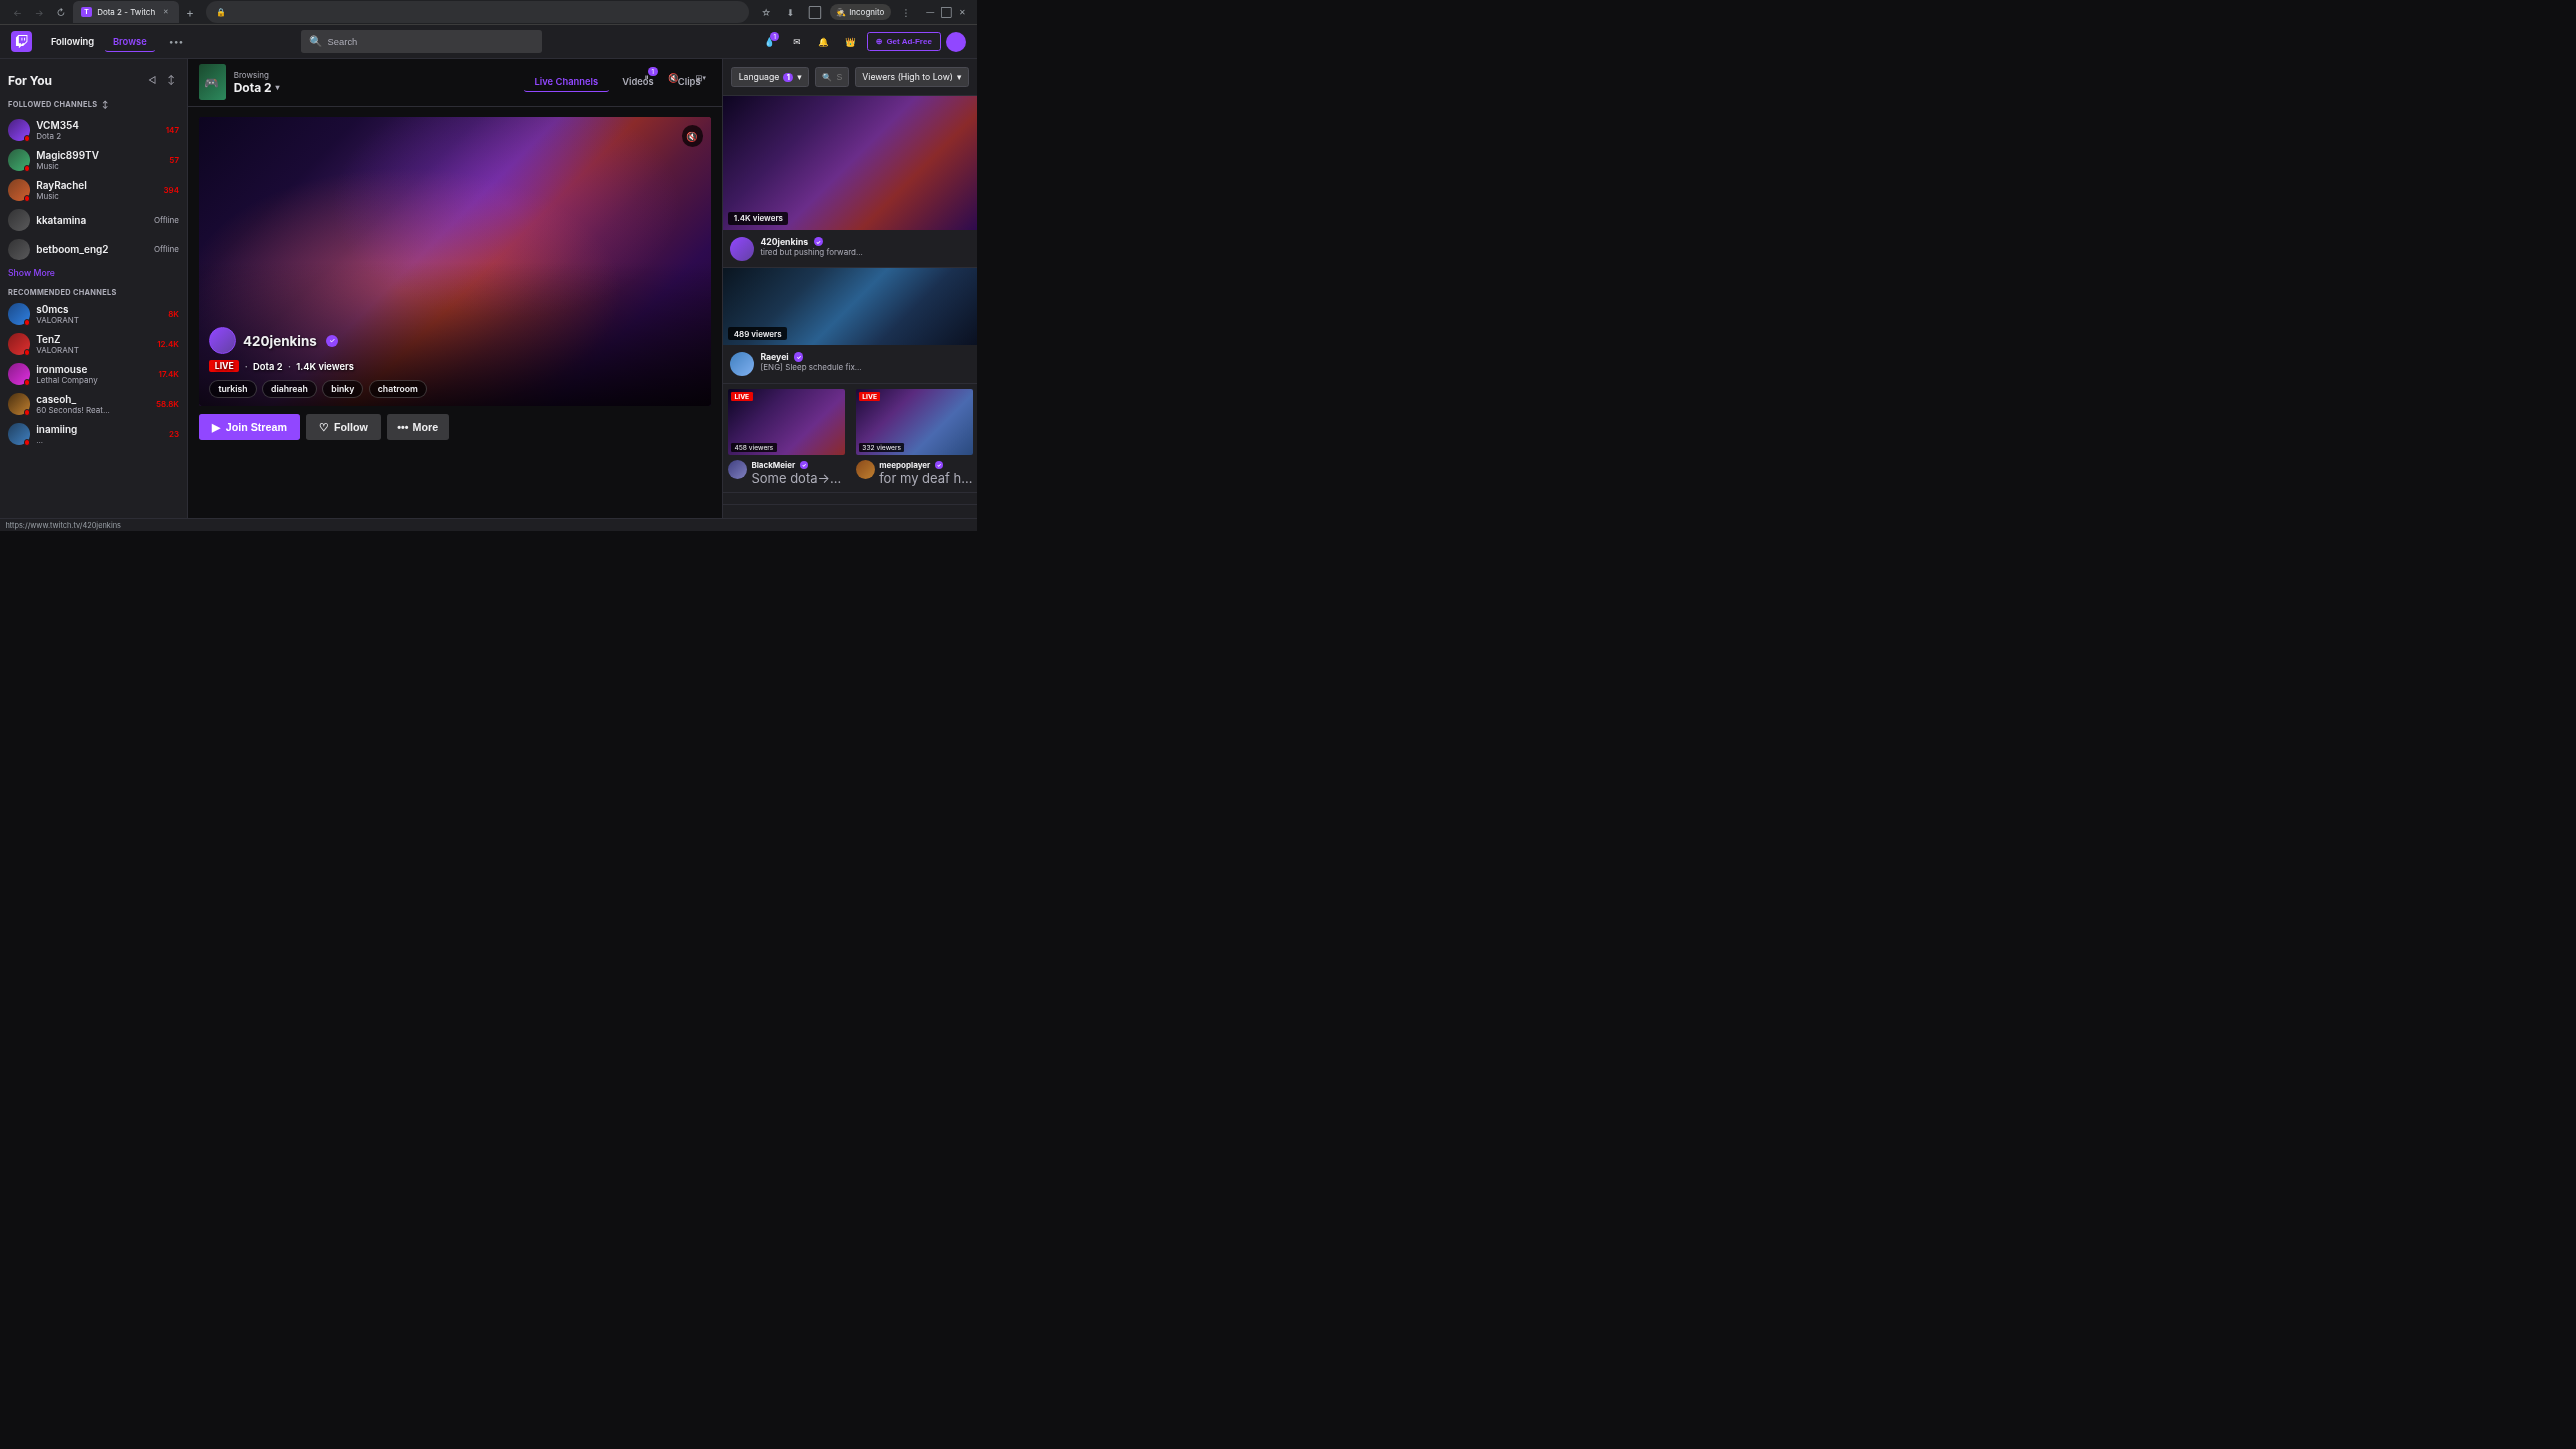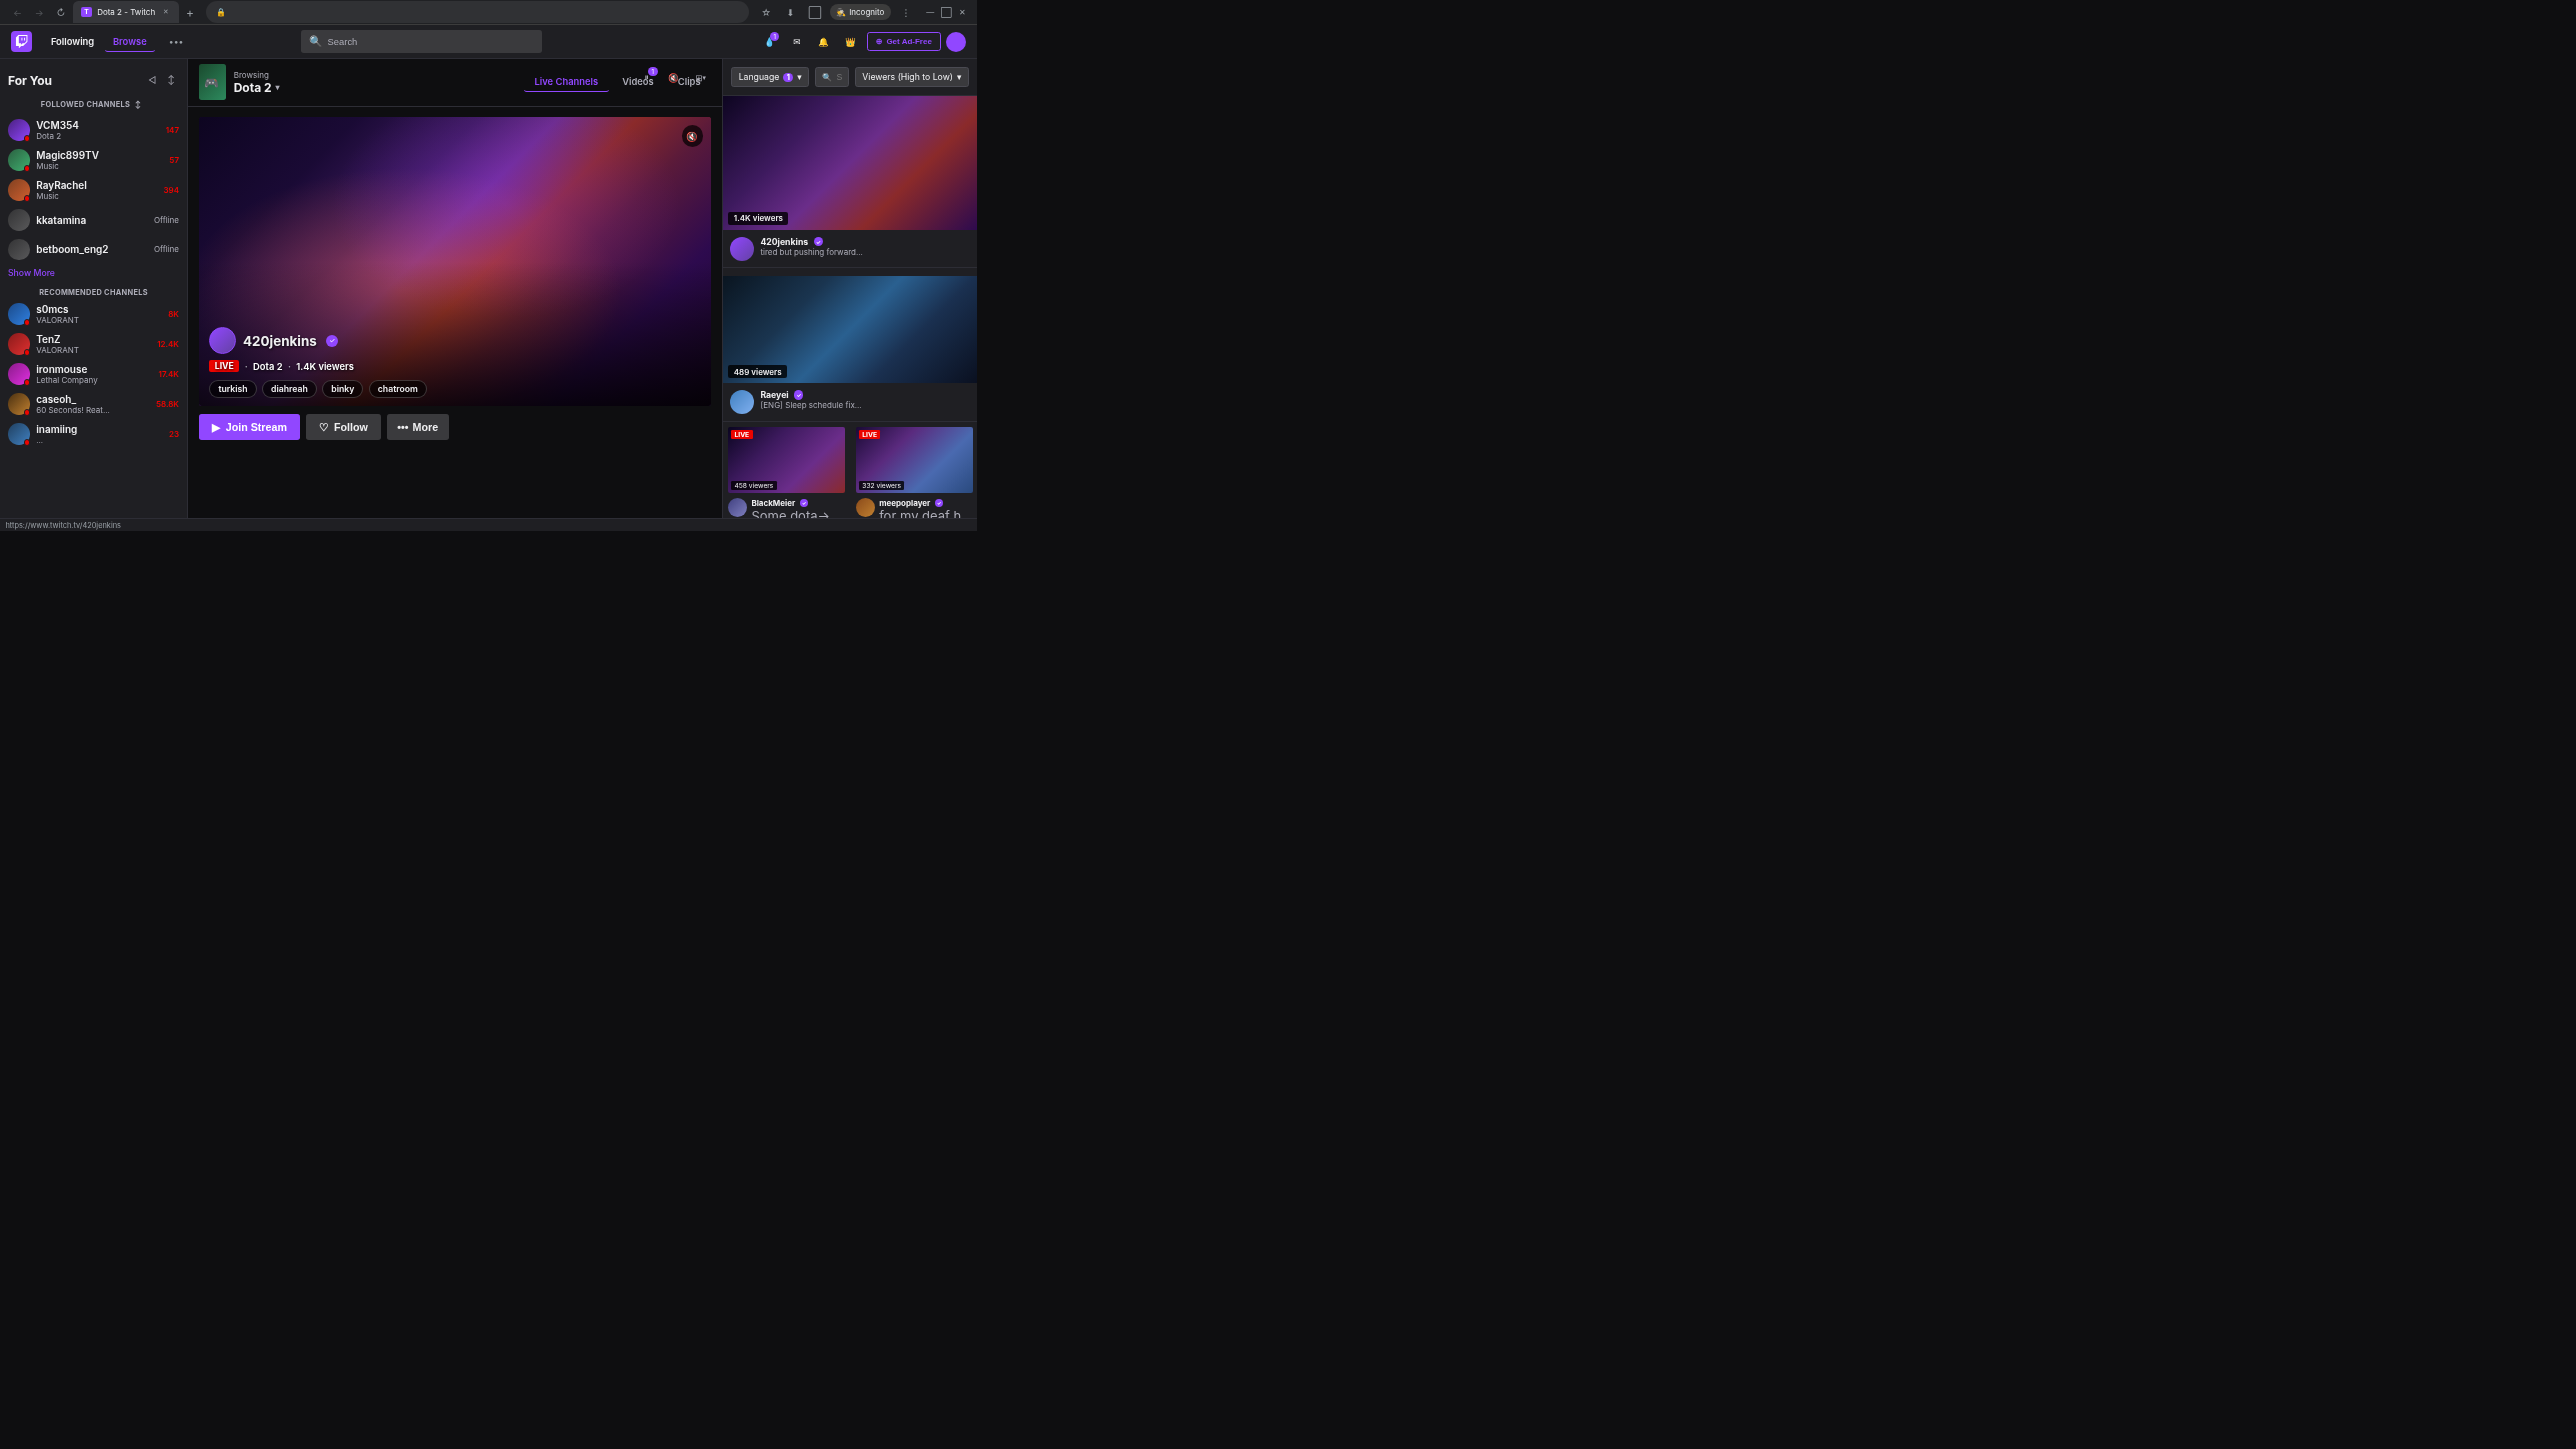--- a/index.html
+++ b/index.html
@@ -284,21 +284,21 @@
       border-right: 0.7px solid #2d2d35;
       overflow-y: auto;
       padding: 5.4px 0;
     }
     .sidebar::-webkit-scrollbar { width: 4px; }
     .sidebar::-webkit-scrollbar-thumb { background: #3a3a3d; border-radius: 2px; }
 
     .sidebar-section-header {
       display: flex;
       align-items: center;
-      justify-content: center;
+      justify-content: flex-start;
       padding: 5.4px 8px 2.7px;
       font-size: 7.4px;
       font-weight: 700;
       color: #adadb8;
       text-transform: uppercase;
       letter-spacing: 0.3px;
     }
     .sidebar-section-actions {
       display: flex;
       gap: 2.7px;
@@ -1171,21 +1171,21 @@
               <div class="featured-channel-name">
                 <span>420jenkins</span>
                 <span class="verified-badge" style="width:9.4px;height:9.4px;font-size:5.4px;">✓</span>
               </div>
               <div class="featured-stream-title">tired but pushing forward...</div>
             </div>
           </div>
         </div>
 
         <div class="featured-card" style="border-top:none;">
-          <div class="featured-thumbnail" style="height:107px;margin-top:8px;">
+          <div class="featured-thumbnail" style="height:77px;">
             <div class="featured-thumb-bg" style="background:linear-gradient(135deg, #0a1520 0%, #1a3550 30%, #2a6090 50%, #1a3050 70%, #0a1020 100%);width:100%;height:100%;"></div>
             <div class="viewer-count-badge">489 viewers</div>
           </div>
           <div class="featured-info">
             <div class="featured-avatar" style="background:linear-gradient(135deg,#4080c0,#80b0f0);"></div>
             <div class="featured-text">
               <div class="featured-channel-name">
                 <span>Raeyei</span>
                 <span class="verified-badge" style="width:9.4px;height:9.4px;font-size:5.4px;">✓</span>
               </div>

